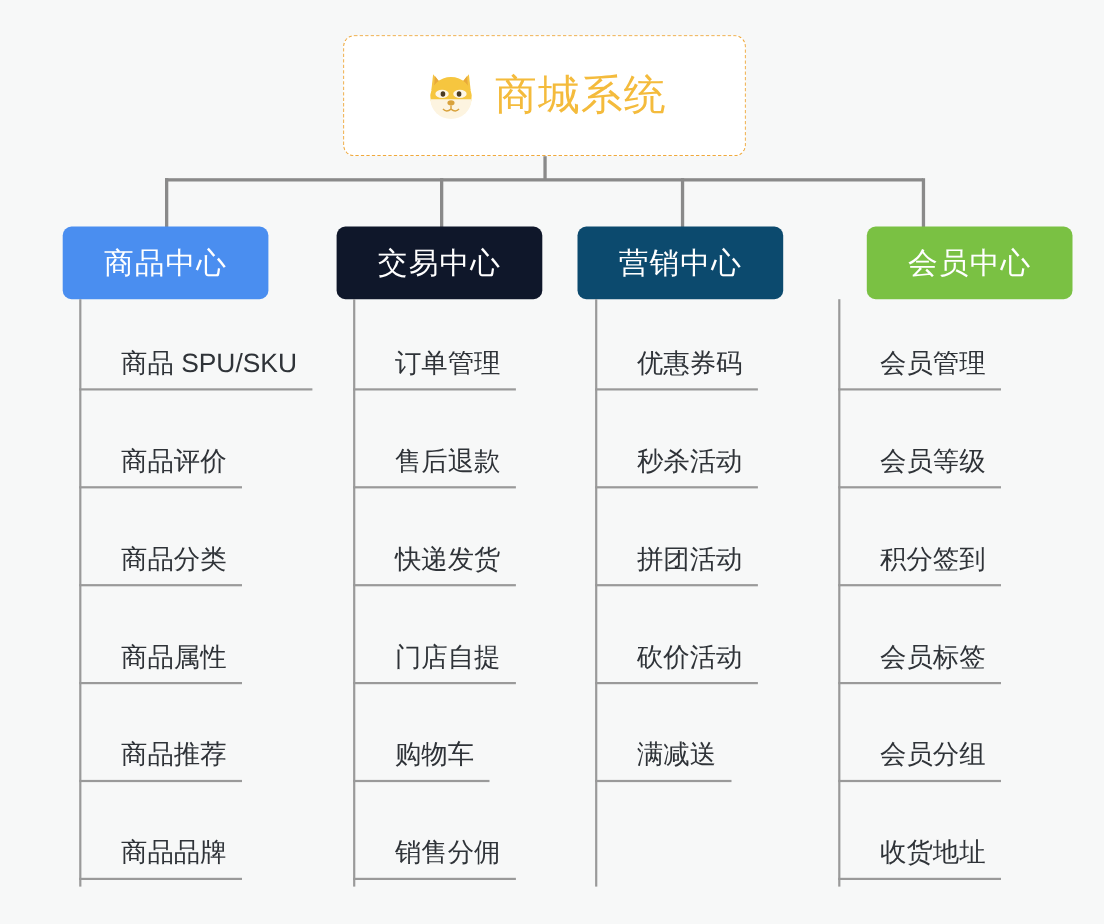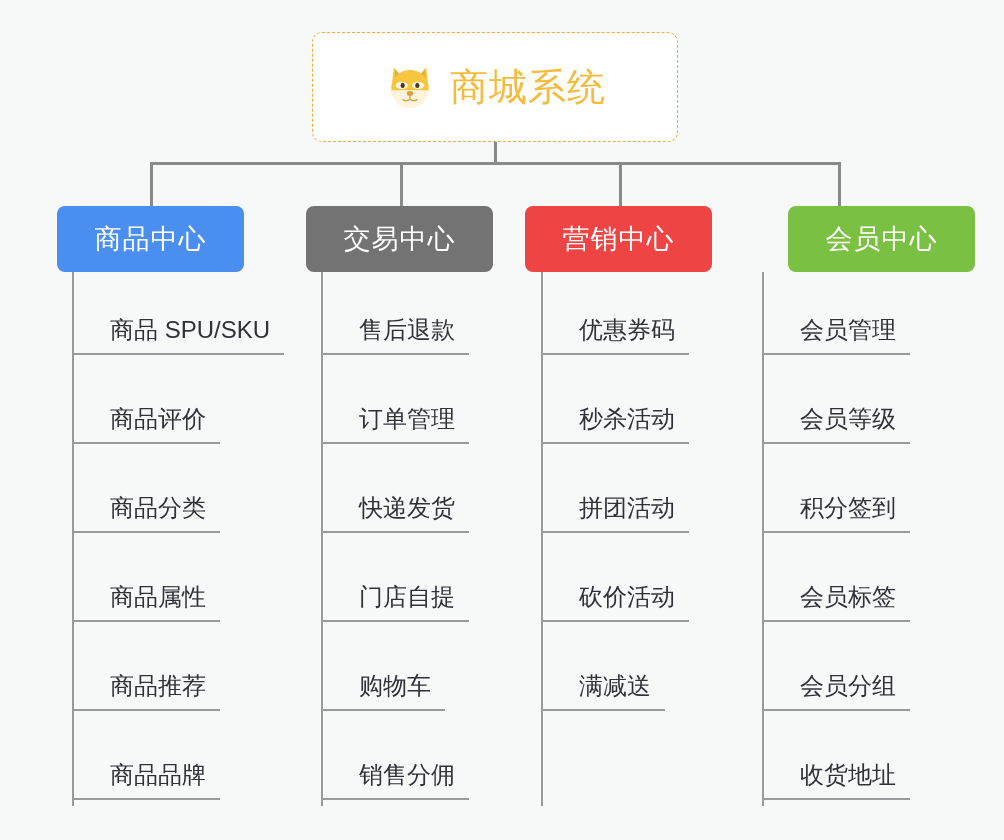--- a/index.html
+++ b/index.html
@@ -157,48 +157,48 @@
           </li>
           <li class="leaf-item">
             <span class="leaf-label">商品推荐</span>
           </li>
           <li class="leaf-item">
             <span class="leaf-label">商品品牌</span>
           </li>
         </ul>
       </div>
       <div class="conn conn-drop" style="left: 400px;"></div>
-      <div class="cat-box" style="left: 306px; width: 187px; background: #737373;">
+      <div class="cat-box" style="left: 306px; width: 187px; background: #0f172a;">
         <span>交易中心</span>
       </div>
       <div class="leaf-col" style="left: 321px;">
         <div class="leaf-spine" style="height: 534px;"></div>
         <ul class="leaf-list">
           <li class="leaf-item">
+            <span class="leaf-label">订单管理</span>
+          </li>
+          <li class="leaf-item">
             <span class="leaf-label">售后退款</span>
           </li>
           <li class="leaf-item">
-            <span class="leaf-label">订单管理</span>
-          </li>
-          <li class="leaf-item">
             <span class="leaf-label">快递发货</span>
           </li>
           <li class="leaf-item">
             <span class="leaf-label">门店自提</span>
           </li>
           <li class="leaf-item">
             <span class="leaf-label">购物车</span>
           </li>
           <li class="leaf-item">
             <span class="leaf-label">销售分佣</span>
           </li>
         </ul>
       </div>
       <div class="conn conn-drop" style="left: 619px;"></div>
-      <div class="cat-box" style="left: 525px; width: 187px; background: #ef4444;">
+      <div class="cat-box" style="left: 525px; width: 187px; background: #0c4a6e;">
         <span>营销中心</span>
       </div>
       <div class="leaf-col" style="left: 541px;">
         <div class="leaf-spine" style="height: 534px;"></div>
         <ul class="leaf-list">
           <li class="leaf-item">
             <span class="leaf-label">优惠券码</span>
           </li>
           <li class="leaf-item">
             <span class="leaf-label">秒杀活动</span>

